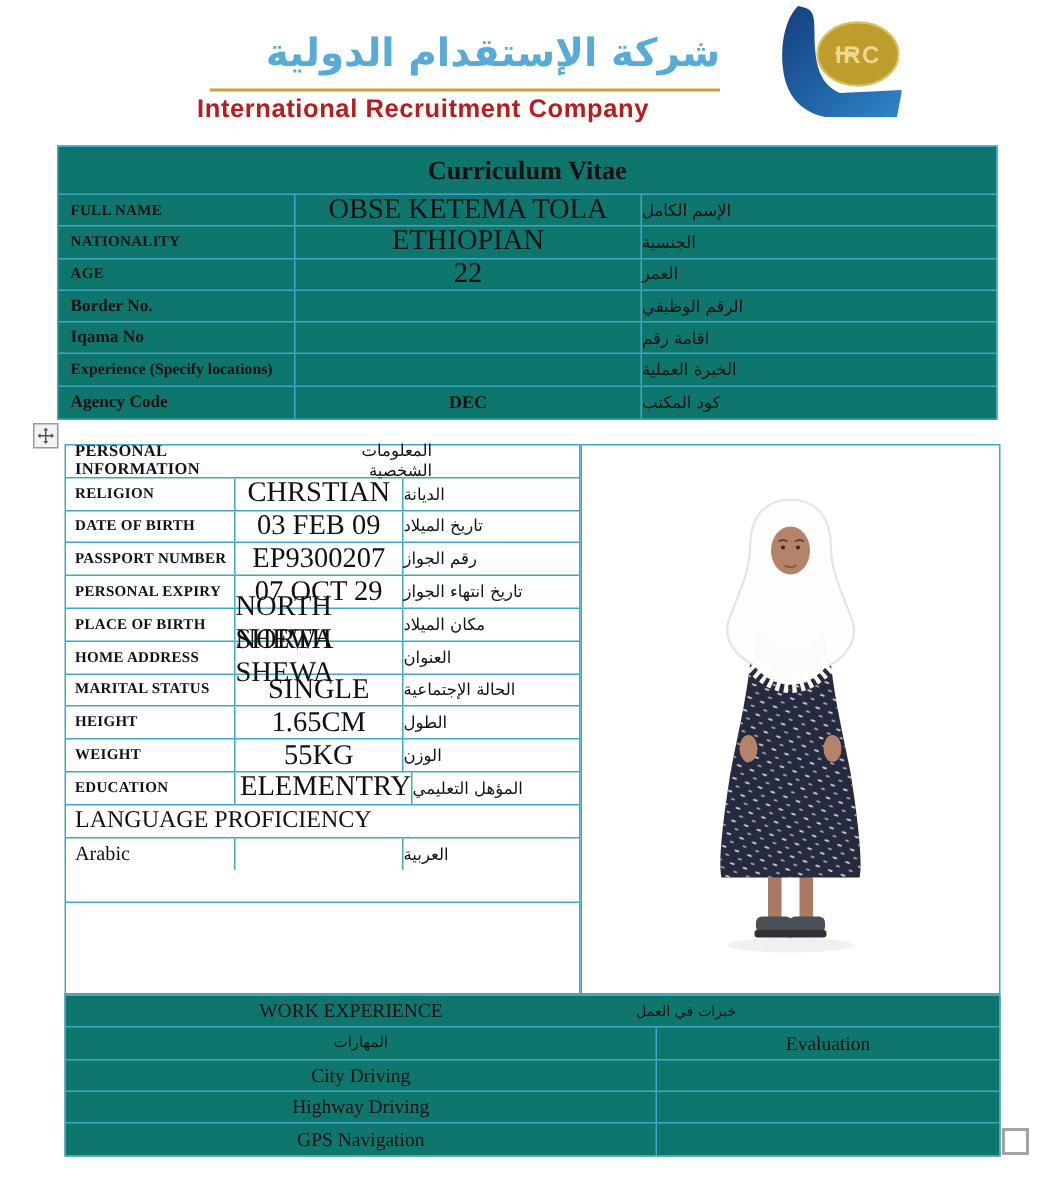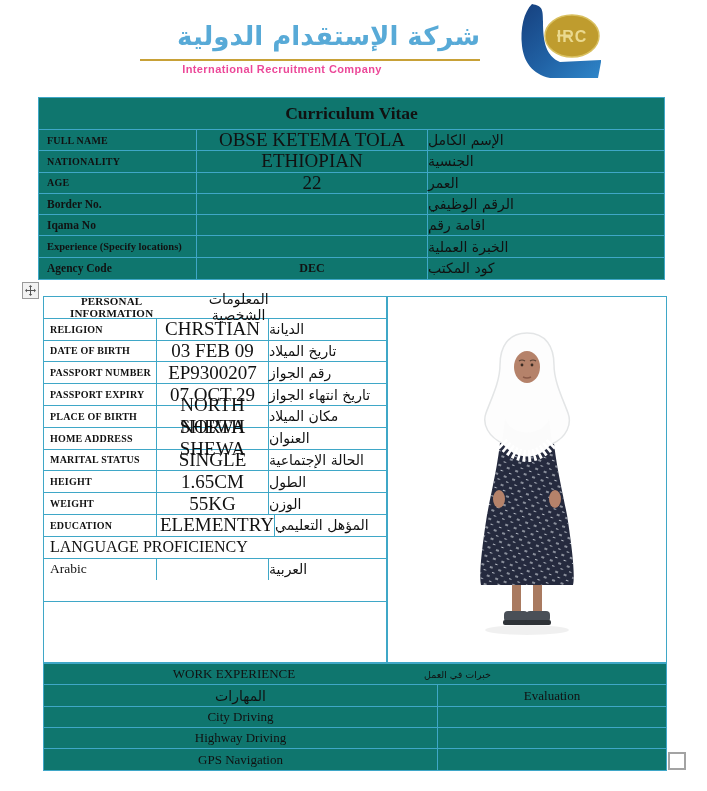--- a/index.html
+++ b/index.html
@@ -9,51 +9,51 @@
   *{box-sizing:border-box;margin:0;padding:0;}
   body{background:#fff;font-family:"Liberation Serif",serif;color:var(--ink);}
   #page{position:relative;width:707px;height:791px;background:#fff;overflow:hidden;}
 
   
   #brand{position:absolute;left:108px;top:14px;width:372px;}
   .brand-arabic{font-family:"DejaVu Sans",sans-serif;font-weight:bold;font-size:26px;
     color:#58AAD7;text-align:right;direction:rtl;line-height:44px;}
   .brand-rule{height:2px;background:#C8A137;margin-left:32px;margin-top:1px;}
   .brand-english{width:348px;text-align:center;font-family:"Liberation Sans",sans-serif;
-    font-weight:bold;font-size:11px;color:#ec4899;letter-spacing:.4px;margin-top:2px;}
+    font-weight:bold;font-size:17px;color:#b91c1c;letter-spacing:.4px;margin-top:2px;}
   #logo{position:absolute;left:480px;top:2px;}
 
   
   .cyan-box{border:1.5px solid var(--tbl);background:#0f766e;}
   .trow{display:flex;align-items:center;border-bottom:1px solid var(--tbl);}
   .trow:last-child{border-bottom:none;}
   .cell{height:100%;display:flex;align-items:center;}
   .br{border-right:1px solid var(--tbl);}
   .lbl{font-weight:bold;font-size:10px;letter-spacing:.2px;padding-left:8px;}
   .lbl-mc{font-weight:bold;font-size:11.5px;padding-left:8px;}
   .val{justify-content:center;font-size:19px;flex:1;}
-  .ar{font-family:"DejaVu Sans",sans-serif;font-size:14px;justify-content:flex-end;
+  .ar{font-family:"DejaVu Sans",sans-serif;font-size:11px;justify-content:flex-end;
       padding-right:6px;direction:rtl;}
 
   
   #cv-table{position:absolute;left:38px;top:97px;width:627px;}
   #cv-title{height:32px;display:flex;align-items:center;justify-content:center;
     font-size:17.5px;font-weight:bold;border-bottom:1px solid var(--tbl);}
   .t1-row{height:21.3px;}
   .t1-c1{width:158px;}
   .t1-c2{width:303px;}
   .t1-c3{flex:1;}
   .val-bold{font-weight:bold;font-size:12px;}
 
   
   #move-handle{position:absolute;left:22px;top:282px;width:17px;height:17px;
     border:1px solid #9a9a9a;background:#f2f2f2;display:flex;align-items:center;justify-content:center;}
 
   
-  #mid{position:absolute;left:43px;top:296px;width:498px;height:367px;text-align:center;}
+  #mid{position:absolute;left:43px;top:296px;width:498px;height:367px;}
   #personal-table{position:absolute;left:0;top:0;width:344px;height:306px;border:1.5px solid var(--tbl);}
   .p-row{height:21.8px;}
   .p-c1{width:113px;}
   .p-c2{width:136px;}
   .p-c3{flex:1;}
   .p-head{justify-content:space-between;padding-left:6px;}
   .p-head .sec-lbl{font-weight:bold;font-size:11px;letter-spacing:.2px;}
   .p-head .ar{padding-right:98px;margin-left:16px;}
   .lang-name{font-size:13.5px;padding-left:6px;}
   .val-left{justify-content:flex-start;padding-left:3px;}
@@ -67,21 +67,21 @@
 
   
   #work-table{position:absolute;left:43px;top:663px;width:624px;}
   .w-row{height:21px;font-size:13px;}
   .w-row2{height:22px;}
   .w-left{width:394px;justify-content:center;font-size:13px;}
   .w-right{flex:1;justify-content:center;font-size:13px;}
   #we-row .we-en{width:380px;justify-content:center;}
   #we-row .ar{flex:1;font-size:9.5px;}
   .skills-mixed{direction:ltr;display:flex;align-items:center;gap:6px;}
-  .skills-mixed .ar-inline{font-family:"DejaVu Sans",sans-serif;font-size:14px;}
+  .skills-mixed .ar-inline{font-family:"DejaVu Sans",sans-serif;font-size:10px;}
 
   
   #resize-handle{position:absolute;left:668px;top:752px;width:18px;height:18px;
     border:2px solid #a3a3a3;background:#fff;}
 </style>
 </head>
 <body>
 
 <div id="page">
 
@@ -177,21 +177,21 @@
         <div class="cell p-c1 br lbl" style="padding-left:6px">DATE OF BIRTH</div>
         <div class="cell p-c2 br val">03 FEB 09</div>
         <div class="cell p-c3 ar">تاريخ الميلاد</div>
       </div>
       <div class="trow p-row">
         <div class="cell p-c1 br lbl" style="padding-left:6px">PASSPORT NUMBER</div>
         <div class="cell p-c2 br val">EP9300207</div>
         <div class="cell p-c3 ar">رقم الجواز</div>
       </div>
       <div class="trow p-row">
-        <div class="cell p-c1 br lbl" style="padding-left:6px">PASSPORT EXPIRY</div>
+        <div class="cell p-c1 br lbl" style="padding-left:6px">PERSONAL EXPIRY</div>
         <div class="cell p-c2 br val">07 OCT 29</div>
         <div class="cell p-c3 ar">تاريخ انتهاء الجواز</div>
       </div>
       <div class="trow p-row">
         <div class="cell p-c1 br lbl" style="padding-left:6px">PLACE OF BIRTH</div>
         <div class="cell p-c2 br val">NORTH SHEWA</div>
         <div class="cell p-c3 ar">مكان الميلاد</div>
       </div>
       <div class="trow p-row">
         <div class="cell p-c1 br lbl" style="padding-left:6px">HOME ADDRESS</div>

